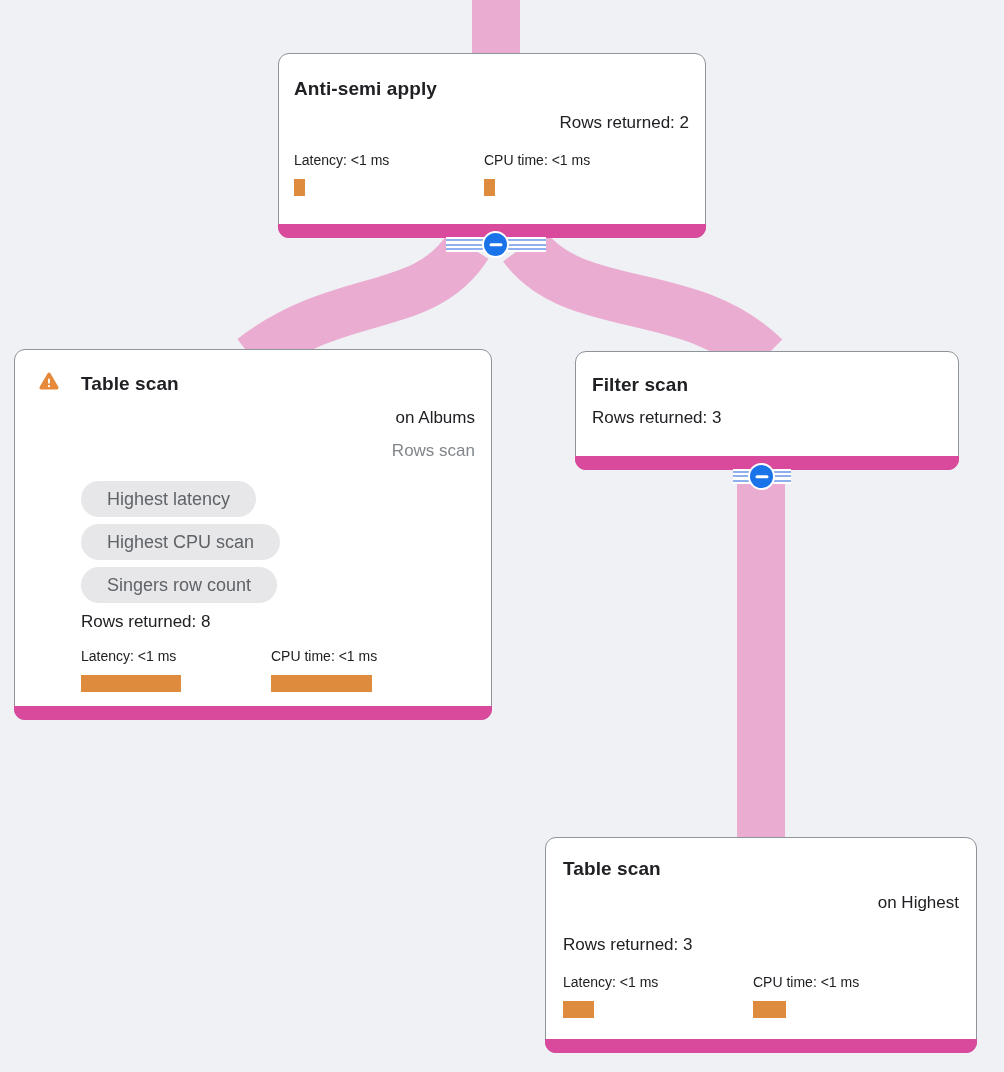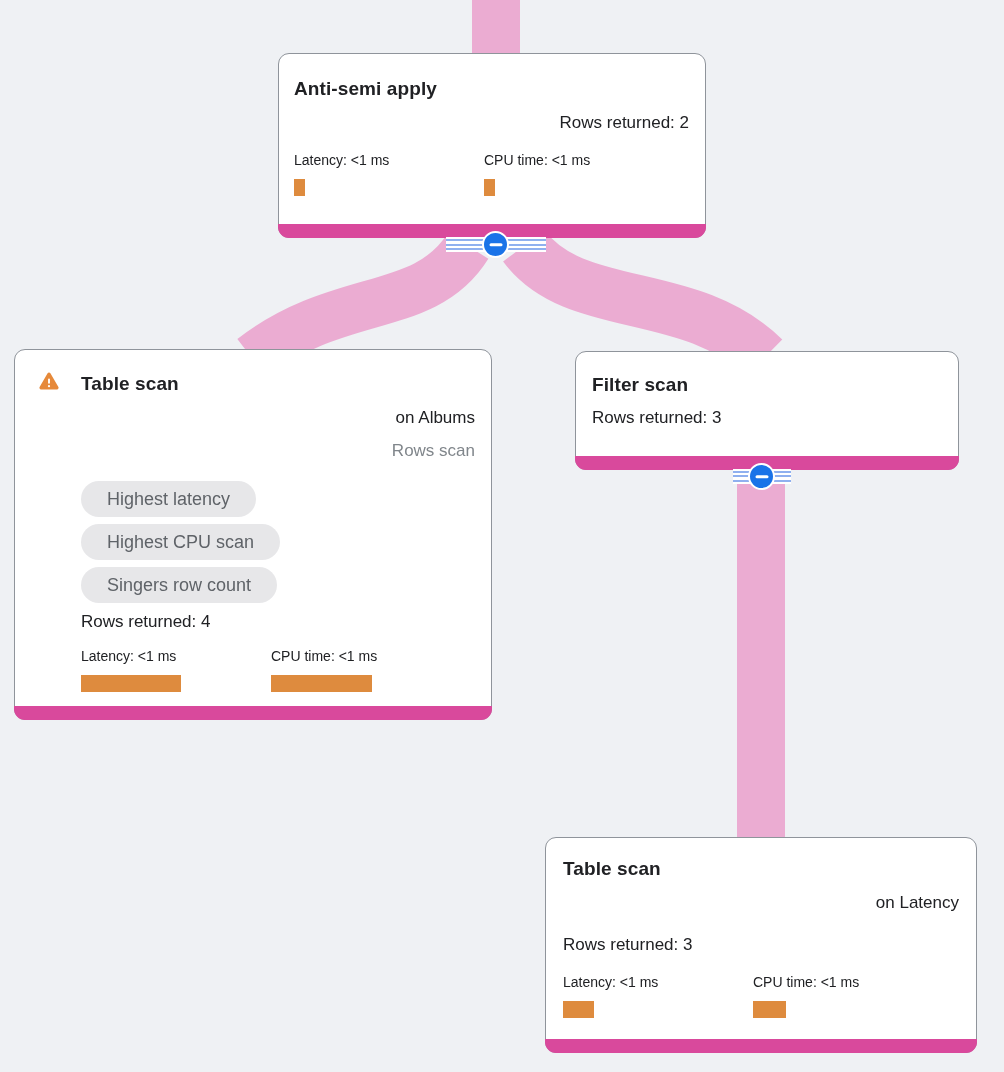--- a/index.html
+++ b/index.html
@@ -143,21 +143,21 @@
     <circle cx="12" cy="16.2" r="1.1" fill="#ffffff"></circle>
   </svg>
   <div class="node-title">Table scan</div>
   <div class="node-line mt9">on Albums</div>
   <div class="node-line muted mt9">Rows scan</div>
   <div class="badge-stack mt6">
     <div class="badge">Highest latency</div>
     <div class="badge">Highest CPU scan</div>
     <div class="badge">Singers row count</div>
   </div>
-  <div class="node-line mt3">Rows returned: 4</div>
+  <div class="node-line mt3">Rows returned: 8</div>
   <div class="metrics mt10">
     <div class="metric">
       <div class="metric-label">Latency: &lt;1 ms</div>
       <div class="bar" style="width: 100px;"></div>
     </div>
     <div class="metric">
       <div class="metric-label">CPU time: &lt;1 ms</div>
       <div class="bar" style="width: 101px;"></div>
     </div>
   </div>
@@ -165,21 +165,21 @@
 </div>
 
 <div class="card" id="node-filter">
   <div class="node-title">Filter scan</div>
   <div class="node-line mt8">Rows returned: 3</div>
   <div class="card-footer"></div>
 </div>
 
 <div class="card" id="node-albums">
   <div class="node-title">Table scan</div>
-  <div class="node-line mt9">on Latency</div>
+  <div class="node-line mt9">on Highest</div>
   <div class="node-line mt6">Rows returned: 3</div>
   <div class="metrics mt13">
     <div class="metric">
       <div class="metric-label">Latency: &lt;1 ms</div>
       <div class="bar" style="width: 31px;"></div>
     </div>
     <div class="metric">
       <div class="metric-label">CPU time: &lt;1 ms</div>
       <div class="bar" style="width: 33px;"></div>
     </div>

